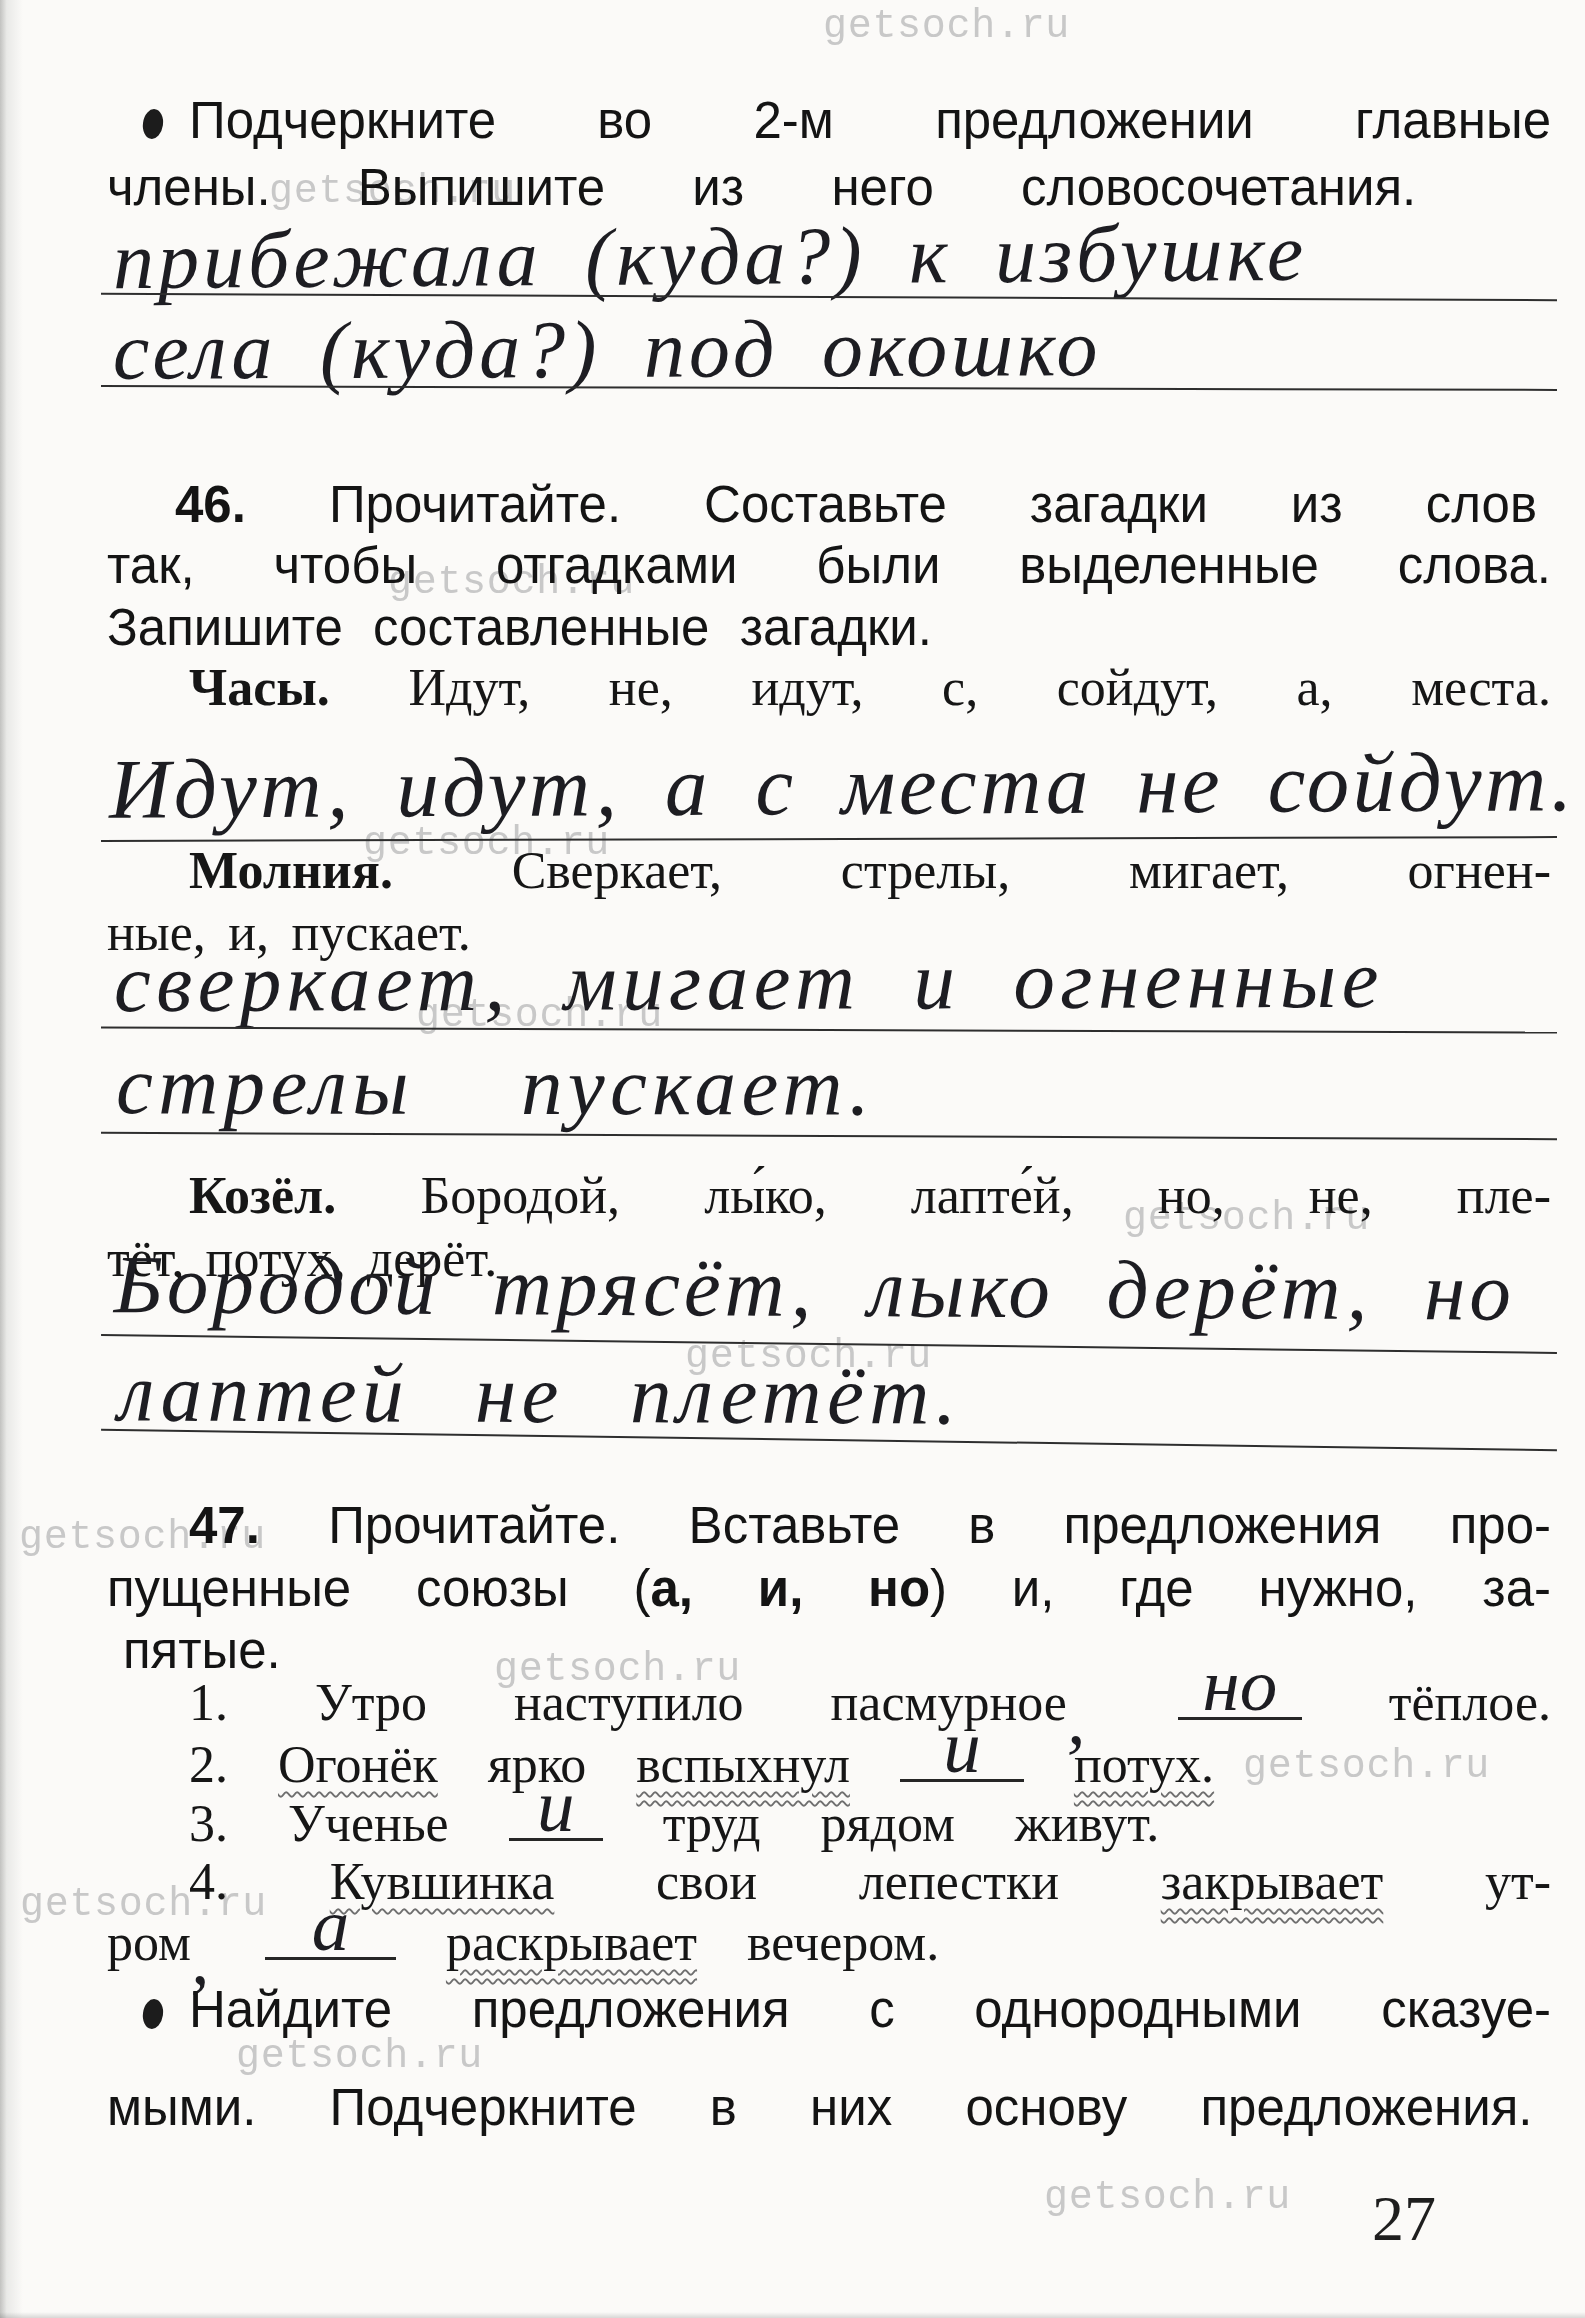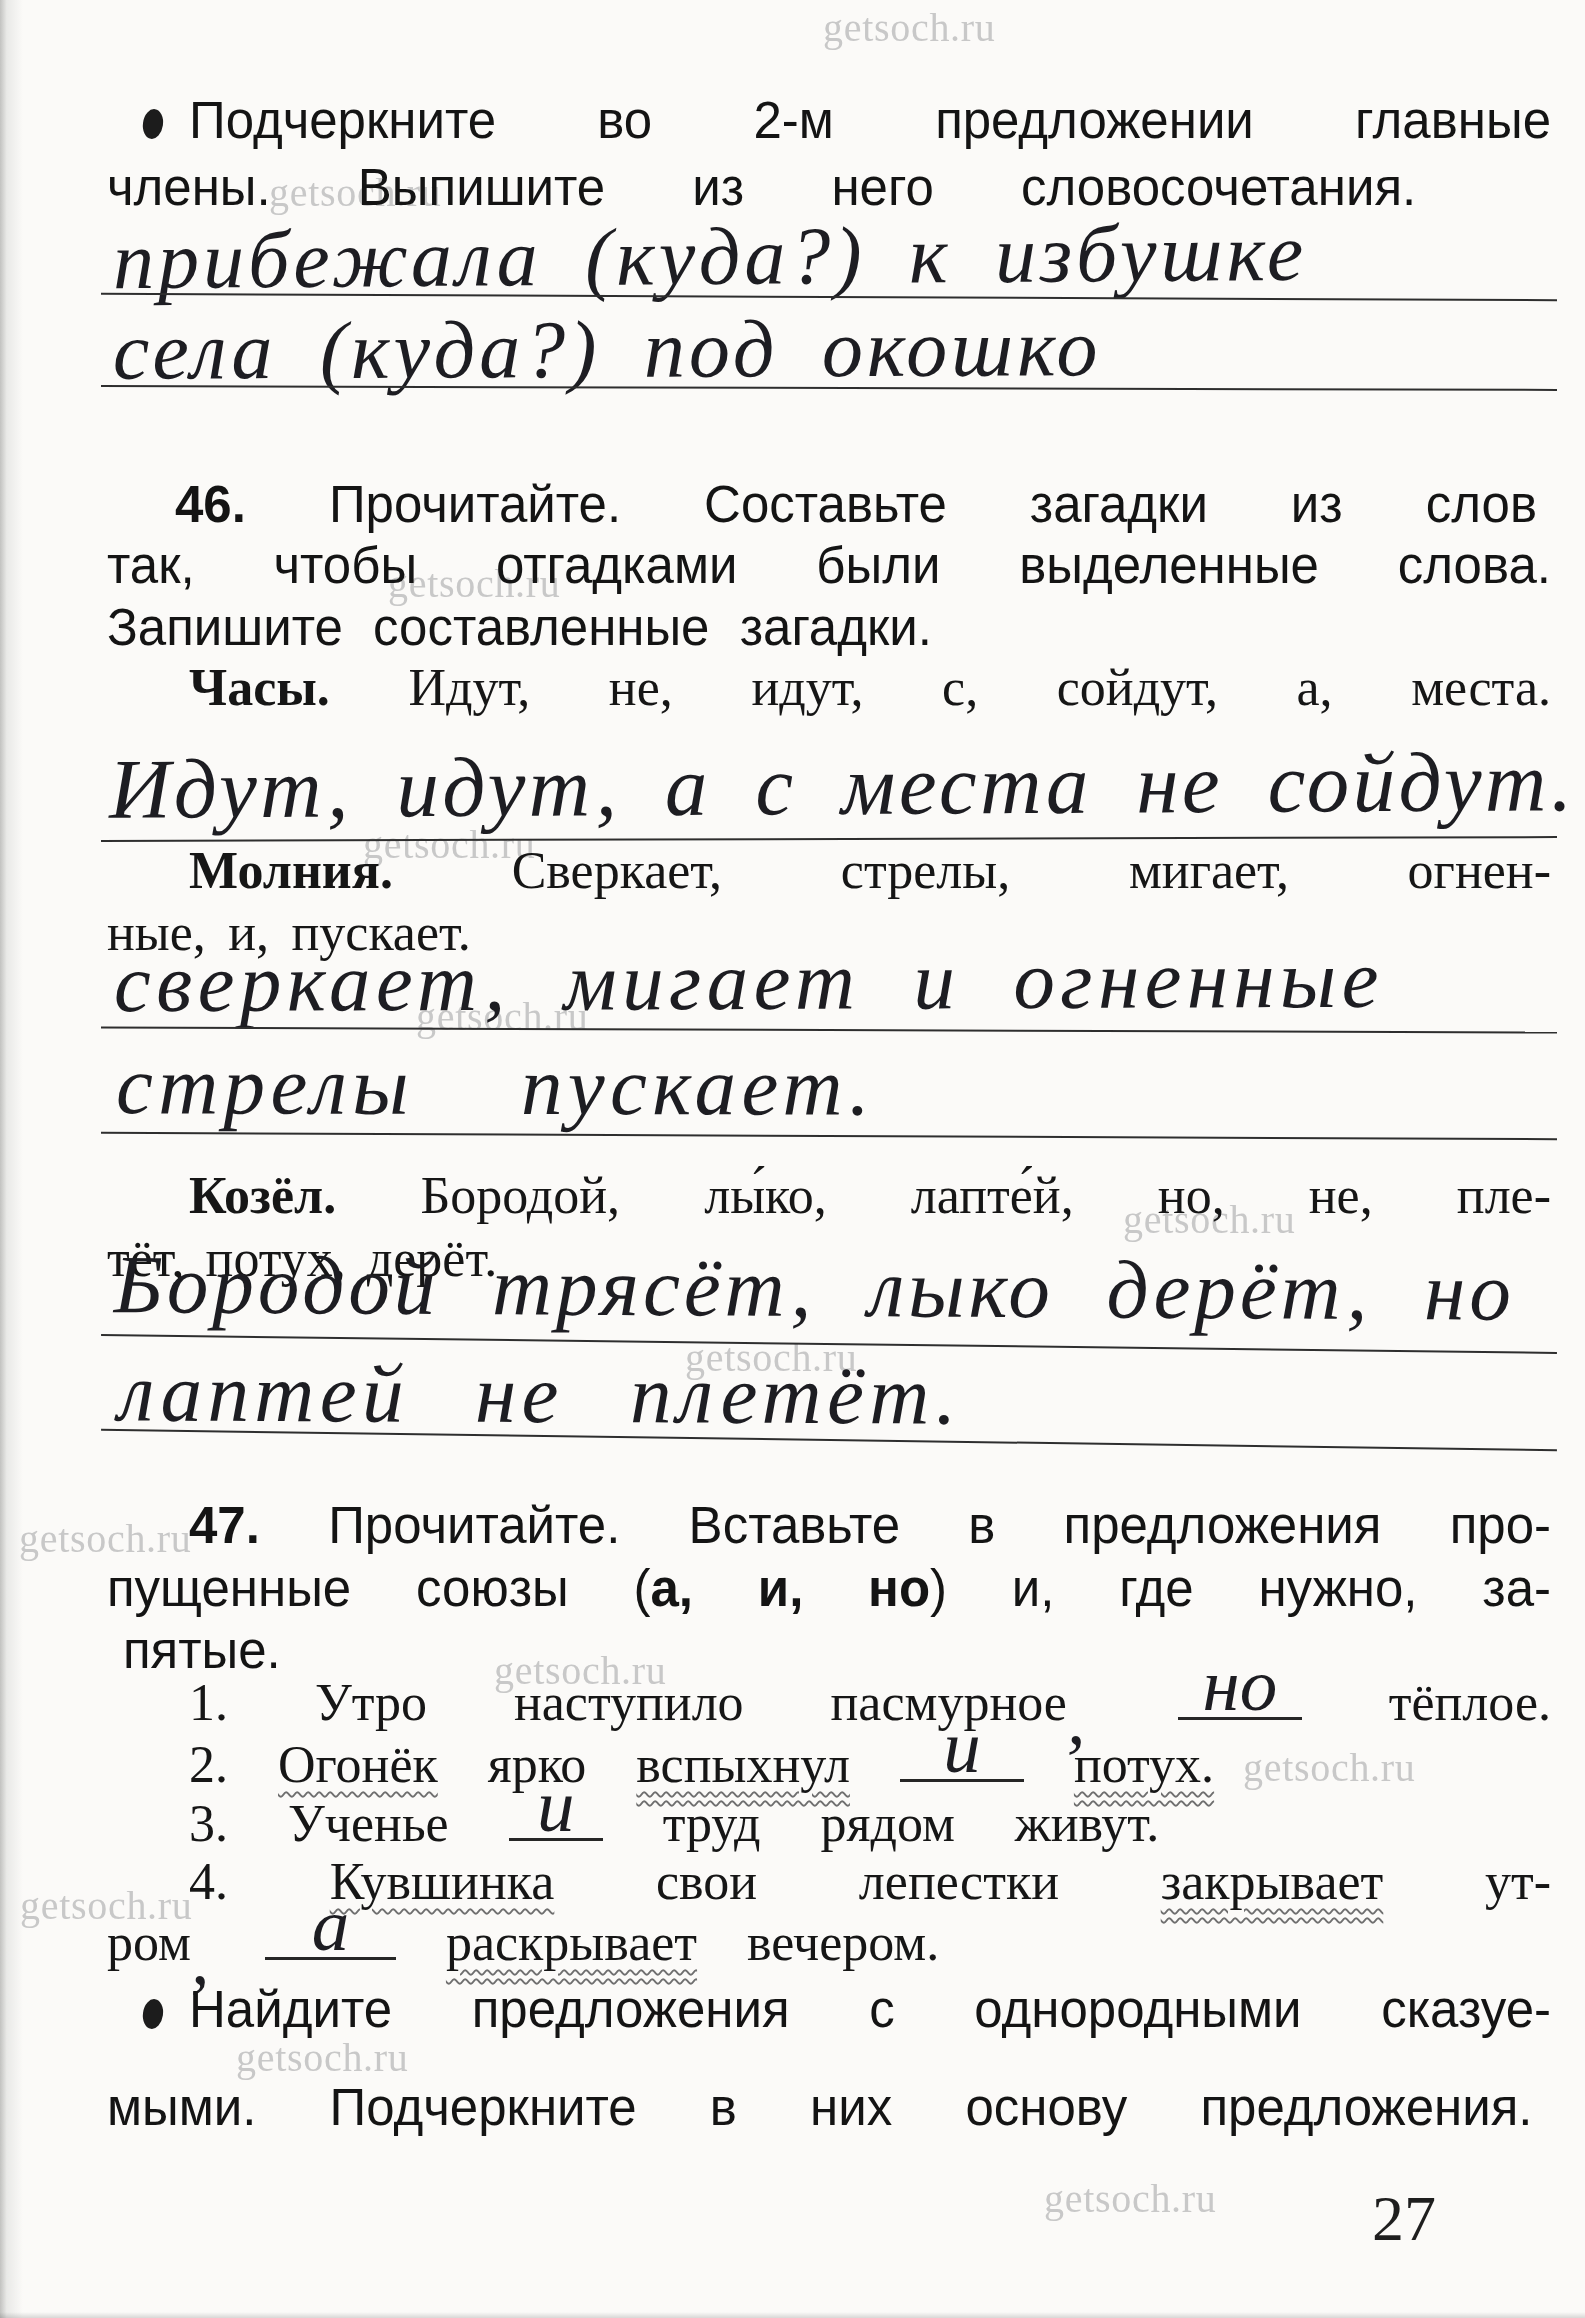--- a/index.html
+++ b/index.html
@@ -2,21 +2,21 @@
 <html style="font-size:10.7px"><head>
 <meta charset="utf-8">
 <style>
   html,body{margin:0;padding:0;}
   body{width:1586px;height:2319px;background:#fbfaf8;position:relative;overflow:hidden;}
   .page{position:absolute;inset:0;}
   .edge-left{position:absolute;left:0;top:0;width:23px;height:2319px;
     background:linear-gradient(to right,#c2c2c0 0px,#e9e9e7 6.7px,rgba(255,255,255,0) 23px);z-index:3;}
   .edge-bottom{position:absolute;left:0;bottom:0;width:1586px;height:6.7px;
     background:linear-gradient(to top,rgba(0,0,0,.16),rgba(0,0,0,0));z-index:3;}
-  .wm{position:absolute;font-family:Liberation Serif, serif;font-size:40px;color:#c8c8c8;
+  .wm{position:absolute;font-family:Liberation Mono, monospace;font-size:40px;color:#c8c8c8;
     letter-spacing:0.7px;z-index:1;white-space:nowrap;}
   .sans-line{position:absolute;font-family:"Liberation Sans",sans-serif;font-size:51px;line-height:1.12;
     color:#141414;z-index:2;white-space:nowrap;}
   .serif-line{position:absolute;font-family:"Liberation Serif",serif;font-size:52px;line-height:1.12;
     color:#161616;z-index:2;white-space:nowrap;}
   .just{white-space:normal;text-align:justify;text-align-last:justify;}
   .b{font-weight:bold;}
   .bullet{position:absolute;width:20px;height:29.6px;background:#1c1c1c;border-radius:50%;
     transform:rotate(8deg);z-index:2;}
   .rule{position:absolute;height:0;border-top:2.7px solid #2e2e2e;z-index:2;}

